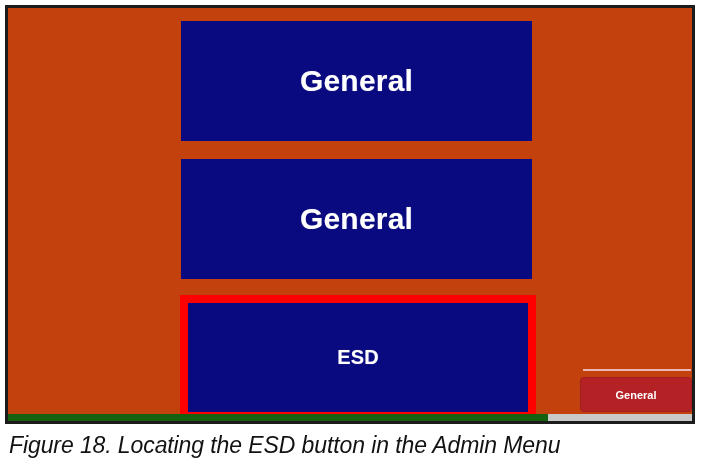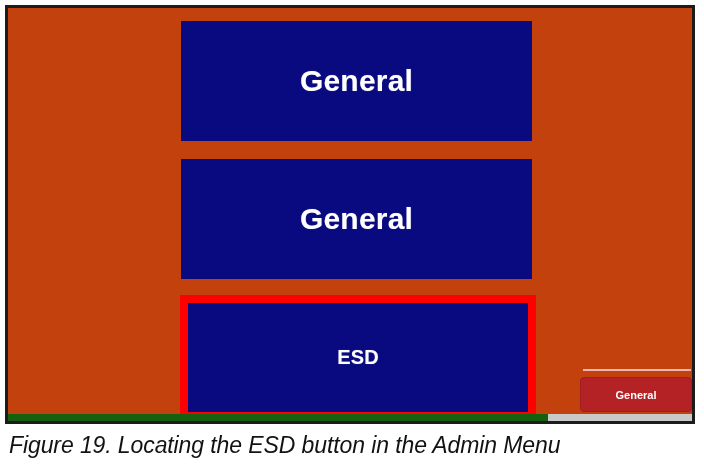--- a/index.html
+++ b/index.html
@@ -177,15 +177,15 @@
 
       <div id="btn-cancel">General</div>
 
       <div id="bottom-bar">
         <div id="bottom-bar-fill" style="width: 79%;"></div>
       </div>
 
     </div>
   </div>
 
-  <div id="caption">Figure 19. Locating the ESD button in the Admin Menu</div>
+  <div id="caption">Figure 18. Locating the ESD button in the Admin Menu</div>
 
 </div>
 
 </body></html>

